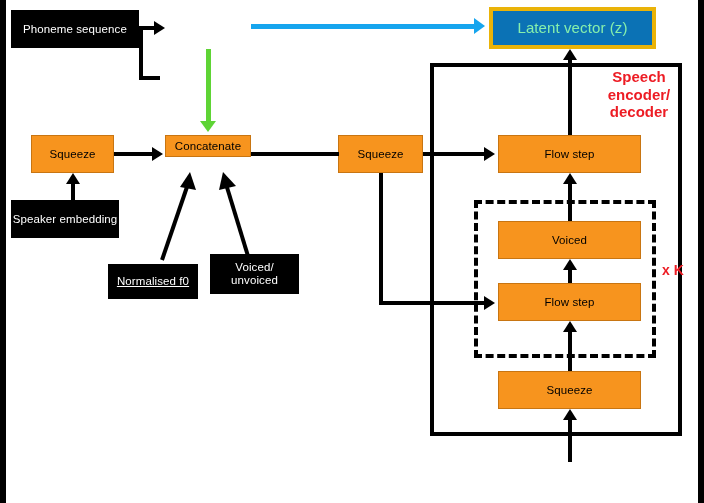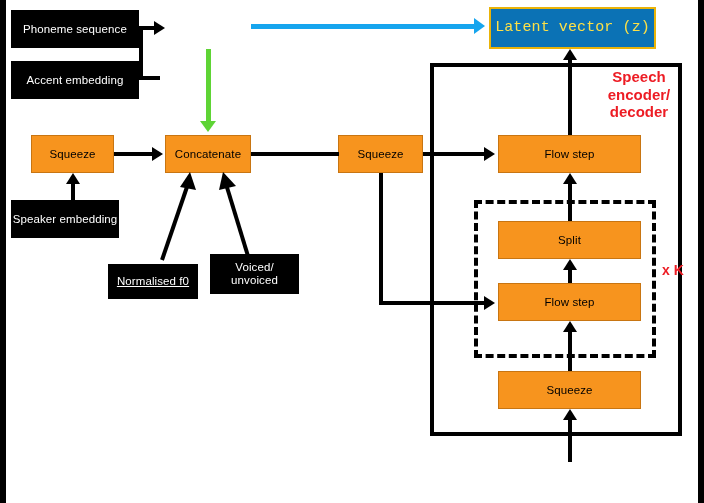--- a/index.html
+++ b/index.html
@@ -43,24 +43,23 @@
     border: 1px solid #000000;
   }
   .node.orange {
     background: #F7941E;
     color: #000000;
     font-size: 11.5px;
     border: 1px solid #C87512;
   }
   .node.blue {
     background: #0B72B5;
-    color: #fde047;
+    color: #86efac;
     font-size: 15px;
-    border: 2px solid #eab308;
-    font-family: Liberation Mono, monospace;
+    border: 4px solid #eab308;
   }
 
   
   .seg {
     position: absolute;
     background: #000000;
   }
   .seg.cyan  { background: #16A5EE; }
   .seg.green { background: #5ED435; }
 
@@ -136,34 +135,31 @@
   <div class="edge-bar right"></div>
 
   <div class="group-frame" style="left:430px; top:63px; width:252px; height:373px;"></div>
 
   <div class="dashed-frame" style="left:474px; top:200px; width:182px; height:158px;"></div>
 
   <div class="node black" style="left:11px; top:10px; width:128px; height:38px;">
     <span>Phoneme sequence</span>
   </div>
 
-  <div class="node black" style="left:11px; top:61px; width:128px; height:38px;">
-    <span>Accent embedding</span>
-  </div>
 
 
   <div class="node blue" style="left:489px; top:7px; width:167px; height:42px;">
     <span>Latent vector (z)</span>
   </div>
 
   <div class="node orange" style="left:31px; top:135px; width:83px; height:38px;">
     <span>Squeeze</span>
   </div>
 
-  <div class="node orange" style="left:165px; top:135px; width:86px; height:38px;">
+  <div class="node orange" style="left:165px; top:135px; width:86px; height:22px;">
     <span>Concatenate</span>
   </div>
 
   <div class="node black" style="left:11px; top:200px; width:108px; height:38px;">
     <span>Speaker embedding</span>
   </div>
 
   <div class="node black" style="left:108px; top:264px; width:90px; height:35px;text-decoration:underline;">
     <span>Normalised f0</span>
   </div>
@@ -175,21 +171,21 @@
 
   <div class="node orange" style="left:338px; top:135px; width:85px; height:38px;">
     <span>Squeeze</span>
   </div>
 
   <div class="node orange" style="left:498px; top:135px; width:143px; height:38px;">
     <span>Flow step</span>
   </div>
 
   <div class="node orange" style="left:498px; top:221px; width:143px; height:38px;">
-    <span>Split</span>
+    <span>Voiced</span>
   </div>
 
   <div class="node orange" style="left:498px; top:283px; width:143px; height:38px;">
     <span>Flow step</span>
   </div>
 
   <div class="node orange" style="left:498px; top:371px; width:143px; height:38px;">
     <span>Squeeze</span>
   </div>
 

